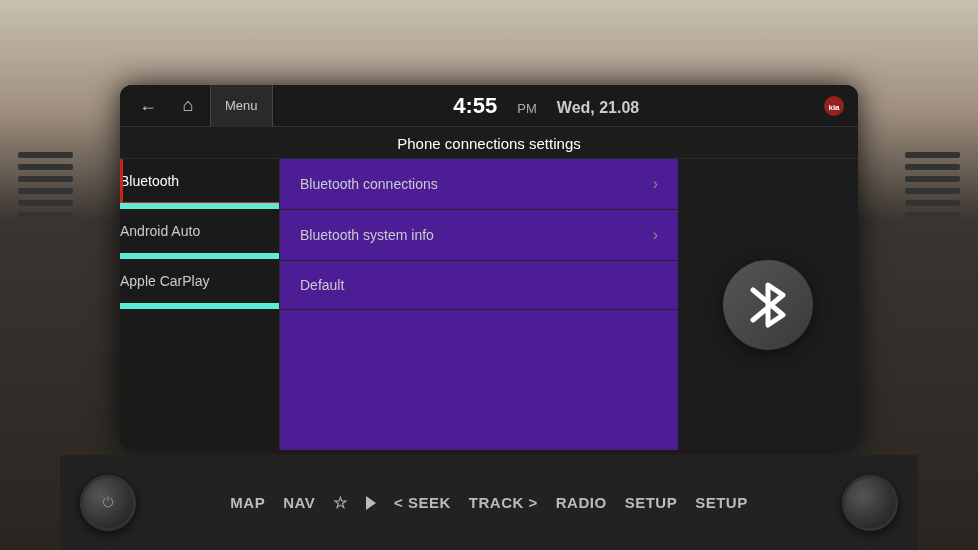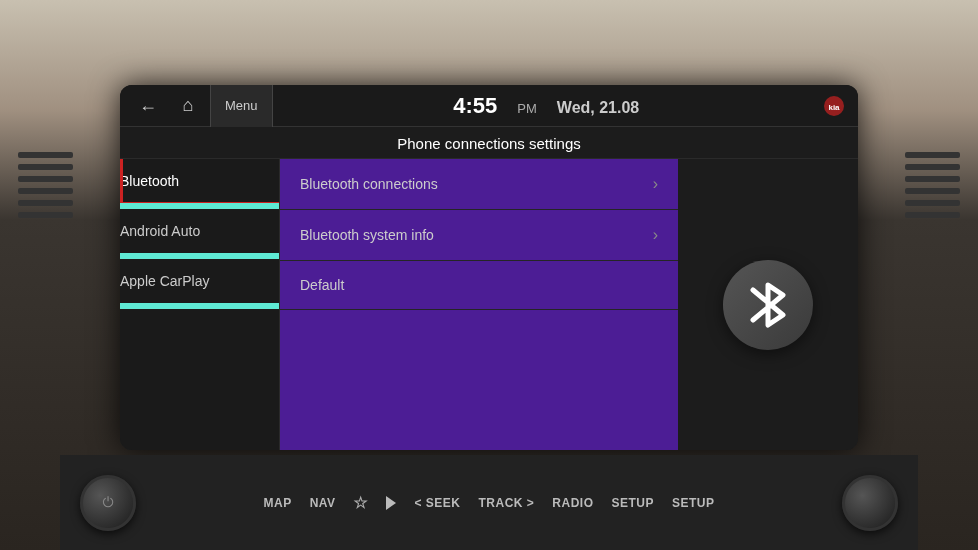--- a/index.html
+++ b/index.html
@@ -243,21 +243,21 @@
     }
 
     .bottom-buttons {
       display: flex;
       gap: 18px;
       align-items: center;
     }
 
     .bottom-btn {
       color: #bbb;
-      font-size: 12px;
+      font-size: 15px;
       cursor: pointer;
       letter-spacing: 0.5px;
       font-weight: bold;
     }
 
     .bottom-btn.star {
       font-size: 16px;
       color: #aaa;
     }
 

